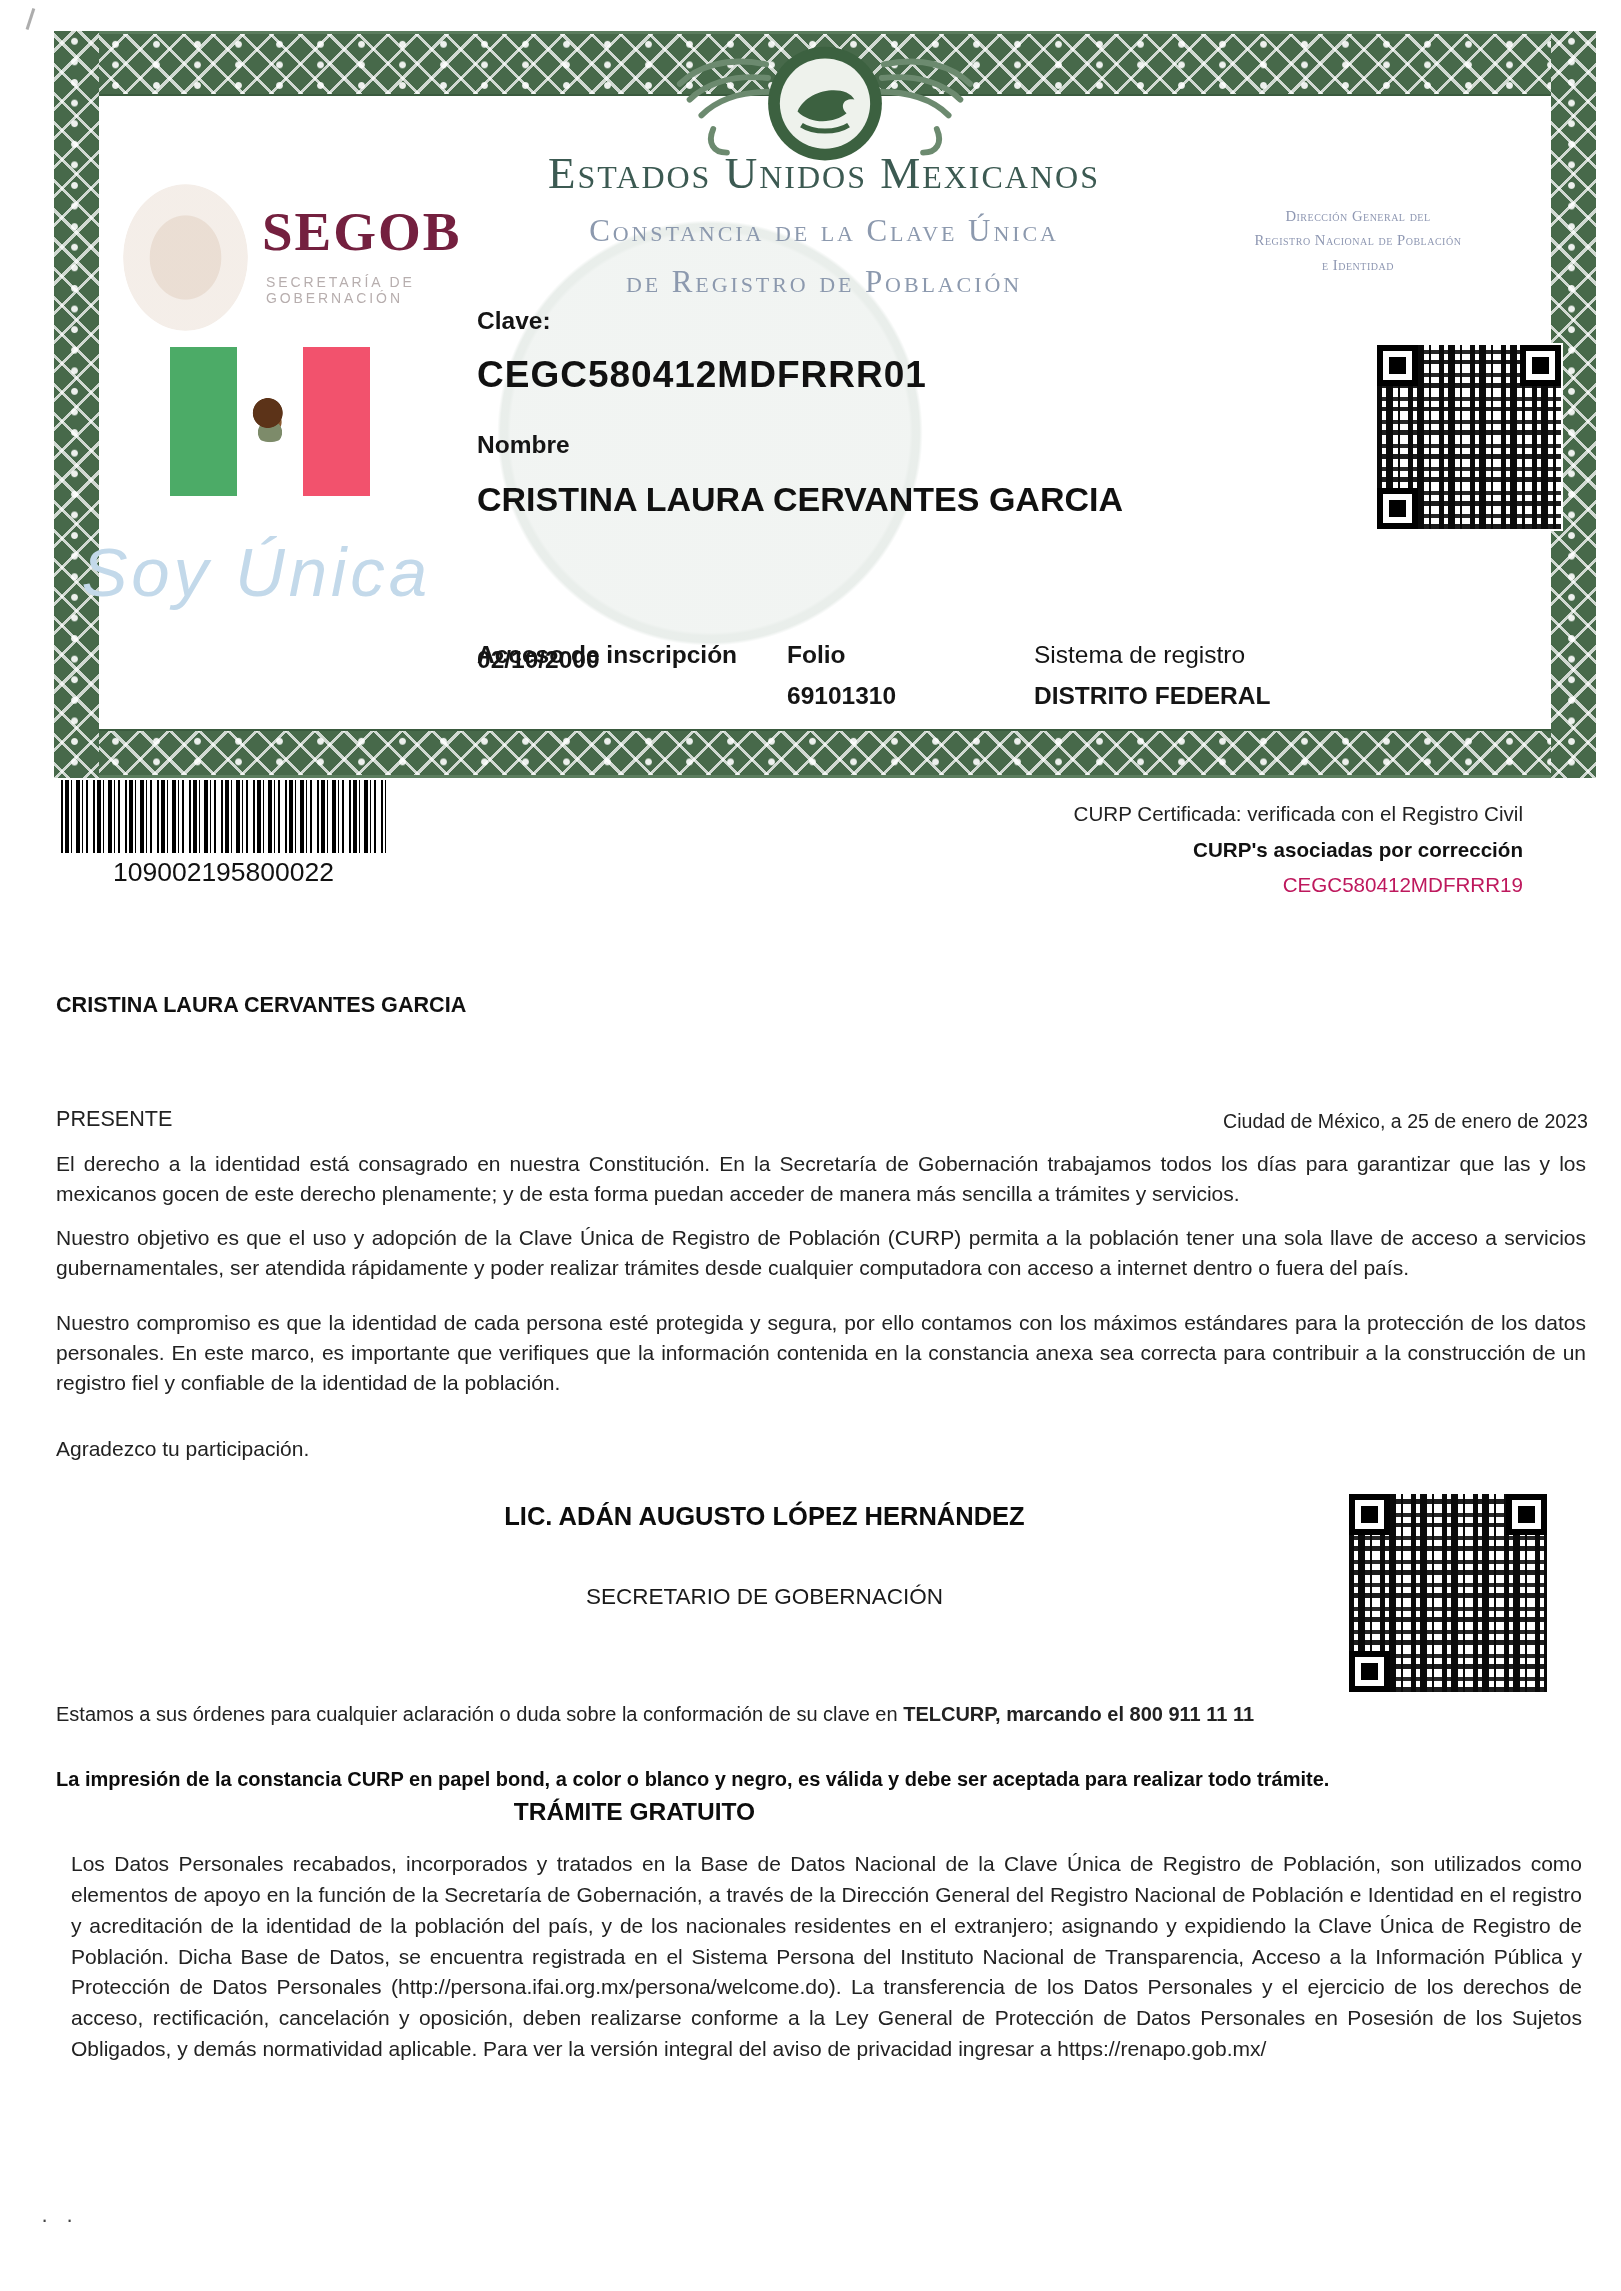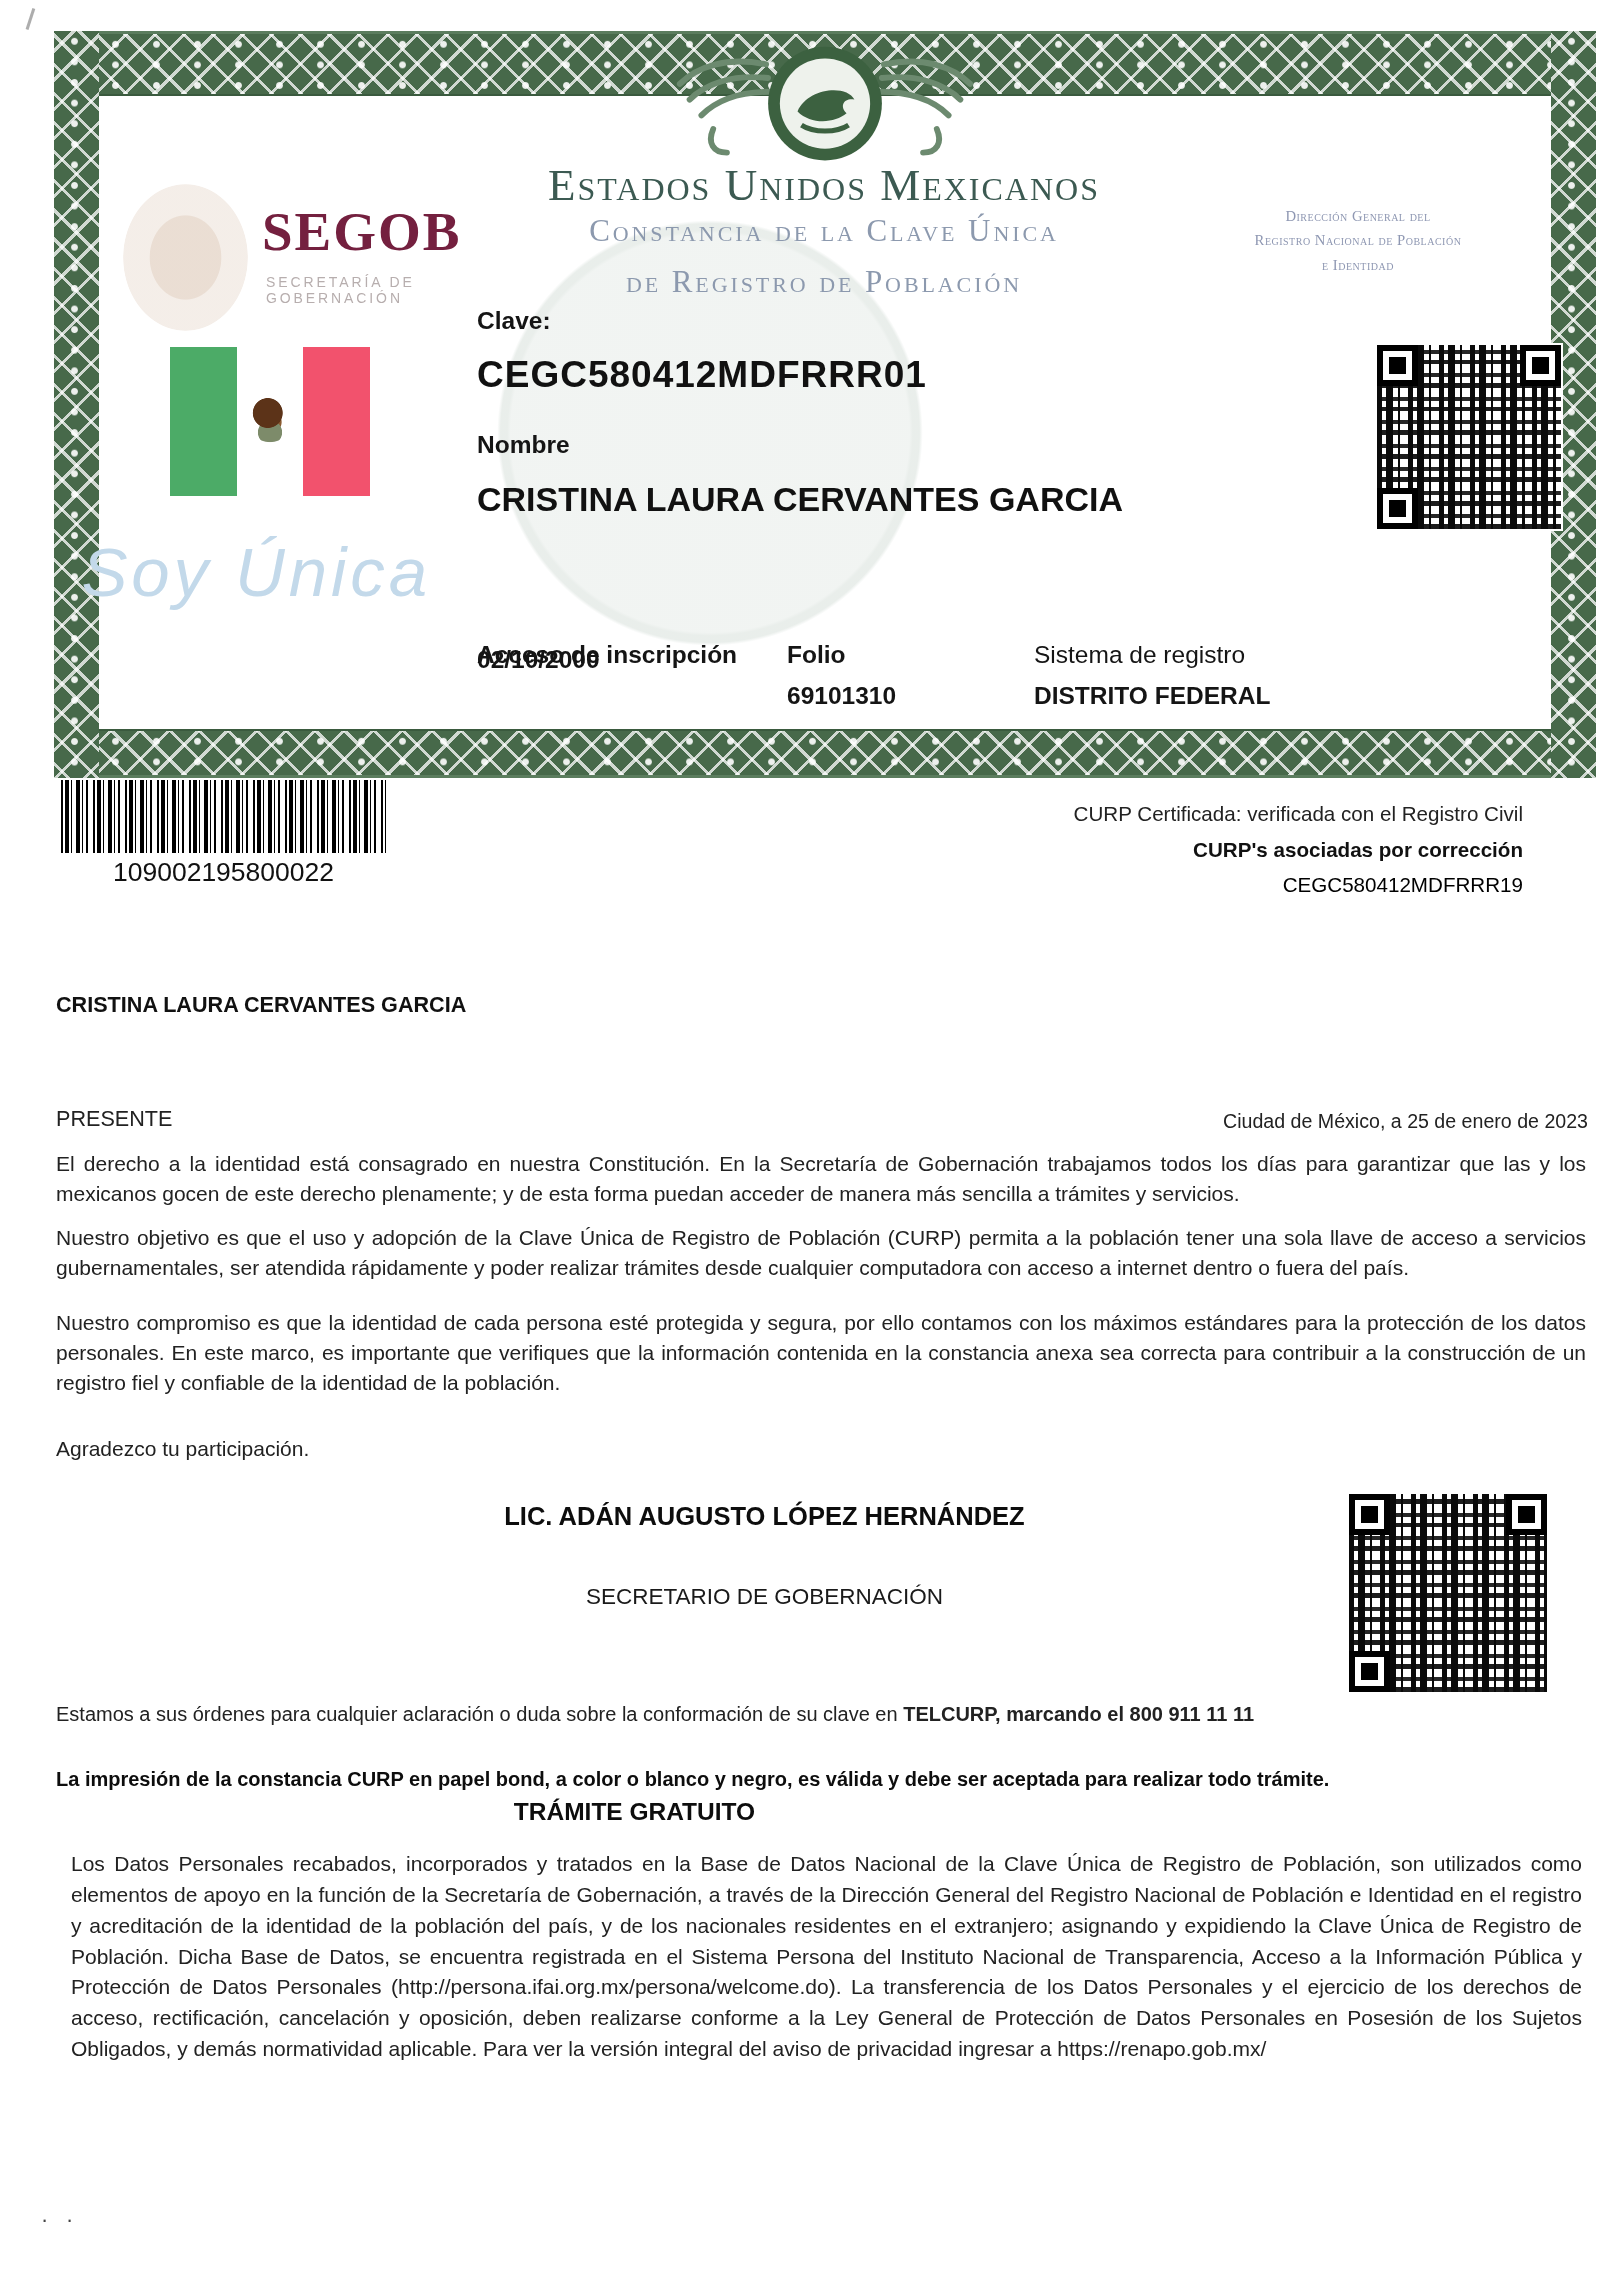--- a/index.html
+++ b/index.html
@@ -34,21 +34,21 @@
 
   .segob { position:absolute; left:69px; top:165px; width:412px; }
   .segob-eagle {
     position:absolute; left:0; top:-11.8px; width:125px; height:147px; border-radius:50%;
     background:radial-gradient(ellipse at center, rgba(196,160,130,.35) 0 40%, rgba(196,160,130,.18) 41% 70%, transparent 71%);
   }
   .segob-name { position:absolute; left:139px; top:3.9px; font-family:"Liberation Serif", serif; font-weight:bold; font-size:55px; letter-spacing:2px; color:#74203f; }
   .segob-sub  { position:absolute; left:143px; top:78px; font-size:14px; letter-spacing:2.9px; color:#b7aeae; }
 
   .cert-title {
-    position:absolute; left:280px; top:128px; width:980px; text-align:center;
+    position:absolute; left:280px; top:116px; width:980px; text-align:center;
     font-family:"Liberation Serif", serif; font-variant:small-caps; letter-spacing:2px;
     font-size:45px; color:#3c5a52;
   }
   .cert-subtitle {
     position:absolute; left:280px; width:980px; text-align:center;
     font-family:"Liberation Serif", serif; font-variant:small-caps; letter-spacing:2.9px;
     font-size:31px; color:#8c99ae;
   }
   .cert-subtitle.l1 { top:182px; }
   .cert-subtitle.l2 { top:233px; }
@@ -101,21 +101,21 @@
     background:repeating-linear-gradient(90deg,
       #000 0 2px, #fff 2px 3.9px, #000 3.9px 7.8px, #fff 7.8px 9.8px,
       #000 9.8px 10.8px, #fff 10.8px 14.7px, #000 14.7px 18.6px, #fff 18.6px 20.6px,
       #000 20.6px 21.6px, #fff 21.6px 25.5px, #000 25.5px 27.4px, #fff 27.4px 32px);
   }
   .barcode-number { position:absolute; left:61px; top:857px; width:325px; text-align:center; font-size:26.5px; color:#111; }
 
   .verify { position:absolute; right:98px; top:802px; width:686px; text-align:right; }
   .verify .l1 { font-size:20.6px; color:#222; }
   .verify .l2 { font-size:20.6px; font-weight:bold; margin-top:11.8px; color:#111; }
-  .verify .l3 { font-size:20.6px; margin-top:10.8px; color:#000000; }
+  .verify .l3 { font-size:20.6px; margin-top:10.8px; color:#be185d; }
 
   
   .letter-text { position:absolute; left:56px; right:35px; text-align:justify; font-size:21px; line-height:1.42; color:#222; }
   .recipient { position:absolute; left:56px; top:992px; font-size:21.6px; font-weight:bold; color:#111; }
   .salutation { position:absolute; left:56px; top:1106px; font-size:21.6px; color:#222; }
   .dateline { position:absolute; right:33px; top:1110px; font-size:19.6px; color:#222; }
   .thanks { position:absolute; left:56px; top:1437px; font-size:21px; color:#222; }
 
   .sig-name  { position:absolute; left:294px; top:1502px; width:941px; text-align:center; font-size:25.5px; font-weight:bold; color:#0d0d0d; }
   .sig-title { position:absolute; left:294px; top:1584px; width:941px; text-align:center; font-size:22.5px; color:#1a1a1a; }

